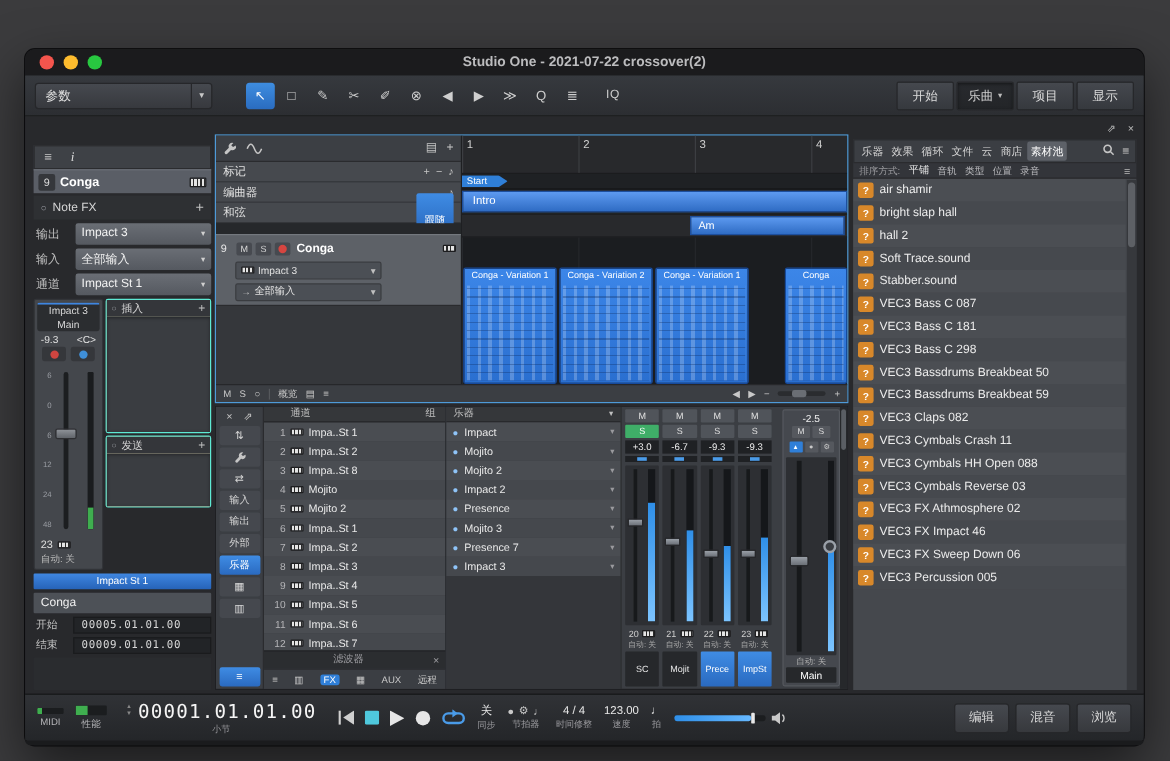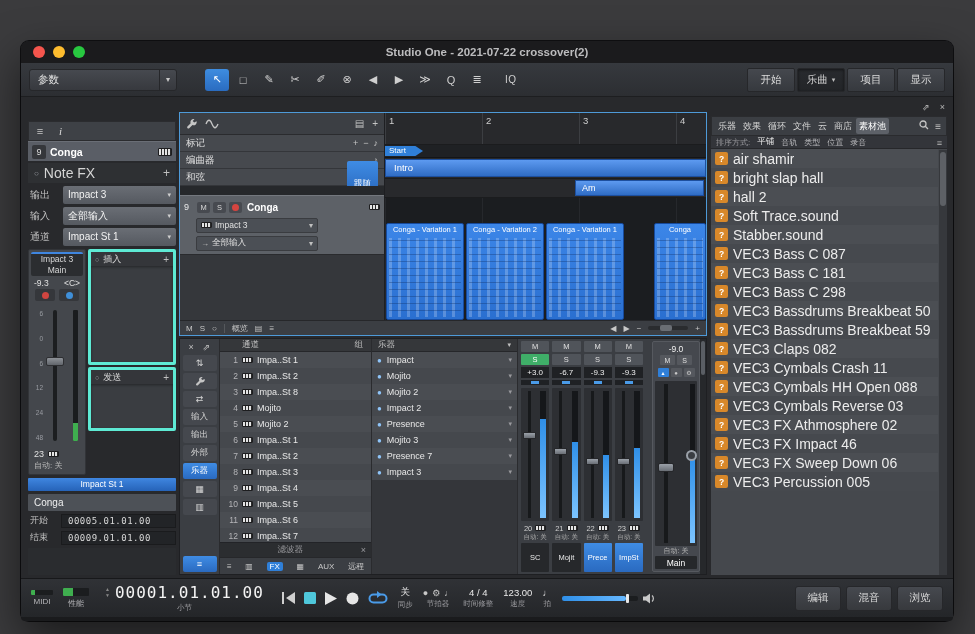--- a/index.html
+++ b/index.html
@@ -50,21 +50,21 @@
   .inspector { position:absolute; left:7px; top:24px; bottom:3px; width:148px; display:flex; flex-direction:column; font-size:10px; }
   .insp-head { height:20px; background:#3e4146; border:1px solid #2b2c2f; display:flex; align-items:center; flex:none; }
   .insp-head .ibtn { width:22px; text-align:center; font-size:11px; color:#c8c8c8; }
   .info-i { font-family:"Liberation Serif",serif; font-style:italic; font-size:11px; color:#ddd; margin-left:8px; }
   .insp-track { height:20px; background:#5a5e66; border-top:1px solid #6a6e76; display:flex; align-items:center; gap:4px; padding:0 4px; flex:none; }
   .tnum { width:14px; height:14px; background:#35373b; color:#ddd; font-size:9px; border-radius:2px;
           display:flex; align-items:center; justify-content:center; flex:none; }
   .tname { flex:1; font-size:10.5px; font-weight:bold; color:#fff; }
   .insp-notefx { height:20px; background:#2e3033; margin-top:2px; display:flex; align-items:center; gap:5px; padding:0 6px; flex:none; }
   .pw { font-size:8px; color:#9a9da3; }
-  .nf-label { font-size:14px; color:#d5d5d5; flex:1; }
+  .nf-label { font-size:10px; color:#d5d5d5; flex:1; }
   .plus { font-size:12px; color:#c0c0c0; }
   .param-row { height:19px; margin-top:2px; display:flex; align-items:center; gap:3px; flex:none; }
   .p-label { width:32px; color:#c0c0c0; padding-left:2px; flex:none; }
   .p-value { flex:1; height:18px; background:linear-gradient(#6a6e75,#555960); border-radius:2px;
              display:flex; align-items:center; padding:0 5px; color:#f2f2f2; }
   .p-value .pv-text { flex:1; white-space:nowrap; overflow:hidden; }
   .chev { font-size:7px; color:#d0d0d0; }
 
   .insp-channel { margin-top:3px; display:flex; gap:2px; height:226px; flex:none; }
   .ch-left { width:58px; background:#44474c; border:1px solid #323438; border-radius:2px;
@@ -81,21 +81,21 @@
                      justify-content:space-between; align-items:flex-end; padding-right:2px; }
   .ch-fader .scale span { font-size:6.5px; color:#9a9da3; line-height:7px; }
   .ch-fader .slot { position:absolute; left:22px; top:2px; bottom:2px; width:4px; background:#1c1e20; border-radius:2px; }
   .ch-fader .cap { position:absolute; left:15px; width:18px; height:9px; background:linear-gradient(#8e9298,#61656b);
                    border:1px solid #2e2f32; border-radius:2px; top:36%; }
   .ch-fader .meter { position:absolute; right:5px; top:2px; bottom:2px; width:5px; background:#1a1c1e; border-radius:1px; overflow:hidden; }
   .ch-fader .meter i { position:absolute; bottom:0; left:0; right:0; height:14%; background:#3fae4f; display:block; }
   .ch-num { height:13px; display:flex; align-items:center; gap:4px; padding:0 3px; font-size:9px; color:#e0e0e0; }
   .ch-auto { height:12px; font-size:8px; color:#b8b8b8; padding-left:3px; }
   .ch-right { flex:1; display:flex; flex-direction:column; gap:2px; }
-  .fx-panel { background:#fef9c3; border:3px solid #5eead4; border-radius:2px; }
+  .fx-panel { background:#fef9c3; border:1px solid #5eead4; border-radius:2px; }
   .fx-head { height:14px; background:#34363a; display:flex; align-items:center; gap:4px; padding:0 4px; }
   .fx-head .fx-label { font-size:9px; color:#d8d8d8; flex:1; }
   .fx-head .pw { font-size:7px; }
   .fx-head .plus { font-size:10px; }
   .fx-body { background:#3a3d41; box-shadow:inset 0 1px 3px rgba(0,0,0,.4); }
   .fx-body.tall { height:96px; } .fx-body.short { height:44px; }
 
   .insp-bus { height:13px; margin-top:3px; background:linear-gradient(#3f86e0,#2663b8); color:#fff; font-size:8.5px;
               text-align:center; line-height:13px; border-radius:1px; flex:none; }
   .insp-event { height:17px; margin-top:3px; background:#4d5157; color:#f0f0f0; font-size:10px; padding-left:6px;
@@ -267,21 +267,21 @@
   .bsort .slabel { color:#98989c; }
   .bsort .smode { color:#ececec; font-size:8.5px; }
   .bsort .sopt { color:#bcbcbf; }
   .bsort .smenu { margin-left:auto; color:#b8b8b8; font-size:9px; }
   .blist { flex:1; position:relative; overflow:hidden; background:#45484d; padding-right:9px; }
   .brow { height:19px; display:flex; align-items:center; gap:5px; padding-left:4px; }
   .blist div.brow:nth-of-type(odd) { background:#4b4e53; }
   .blist div.brow:nth-of-type(even) { background:#46494e; }
   .q { width:13px; height:13px; background:#d8882a; border-radius:2px; font-size:8.5px; font-weight:bold; color:#fff;
        display:flex; align-items:center; justify-content:center; flex:none; }
-  .bname { font-size:14px; color:#ececec; white-space:nowrap; overflow:hidden; }
+  .bname { font-size:10px; color:#ececec; white-space:nowrap; overflow:hidden; }
   .bscroll { position:absolute; right:0; top:0; bottom:0; width:8px; background:#36383c; }
   .bscroll i { position:absolute; left:1px; top:2px; width:6px; height:54px; background:#5d6065; border-radius:3px; display:block; }
 
   
   .transport { position:absolute; left:0; right:0; top:537px; height:39px; background:linear-gradient(#303236,#242629);
                border-top:1px solid #17181a; display:flex; align-items:center; padding:0 10px; gap:10px; }
   .win-strip { position:absolute; left:0; right:0; bottom:0; height:4px; background:#1a1b1d; border-radius:0 0 8px 8px; }
   .meterstack { display:flex; flex-direction:column; align-items:center; gap:2px; }
   .mtr { width:22px; height:5px; background:#1b1d1f; border-radius:1px; position:relative; overflow:hidden; }
   .mtr.big { width:26px; height:8px; }
@@ -875,21 +875,21 @@
               <span class="nrow">
                 <span>23</span>
                 <span class="piano sm"></span>
               </span>
               <span class="arow">自动: 关</span>
               <span class="sname sel">ImpSt</span>
             </div>
           </div>
 
         <div class="main-strip">
-          <span class="m-val">-9.0</span>
+          <span class="m-val">-2.5</span>
           <div class="m-ms">
             <span>M</span>
             <span>S</span>
           </div>
           <div class="m-icons">
             <span>▴</span>
             <span>●</span>
             <span>⚙</span>
           </div>
           <div class="m-fzone fzone">

